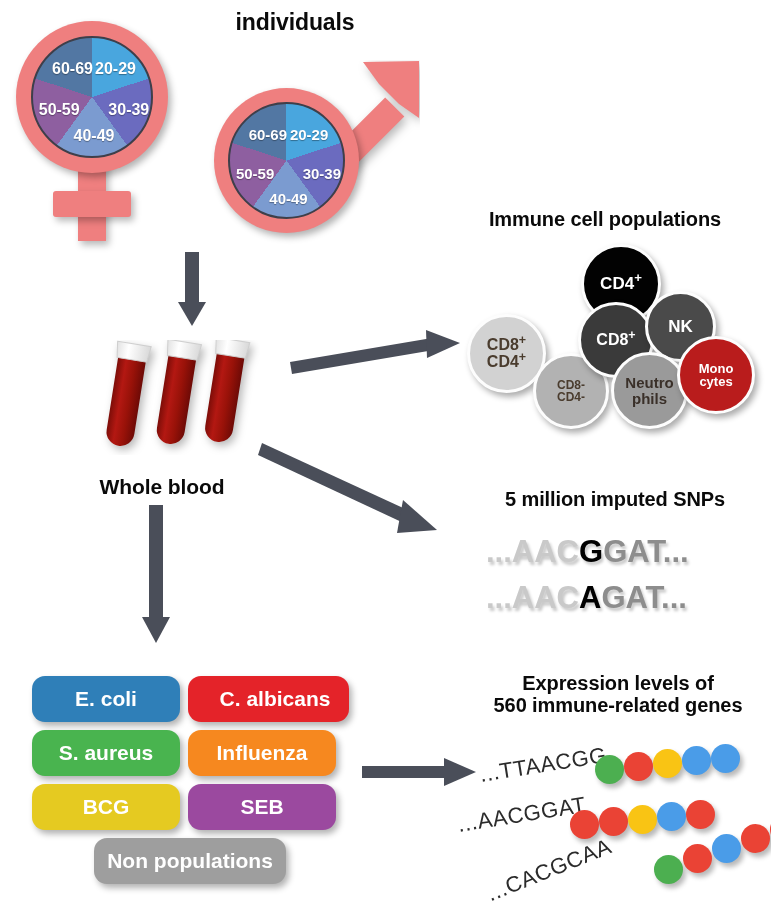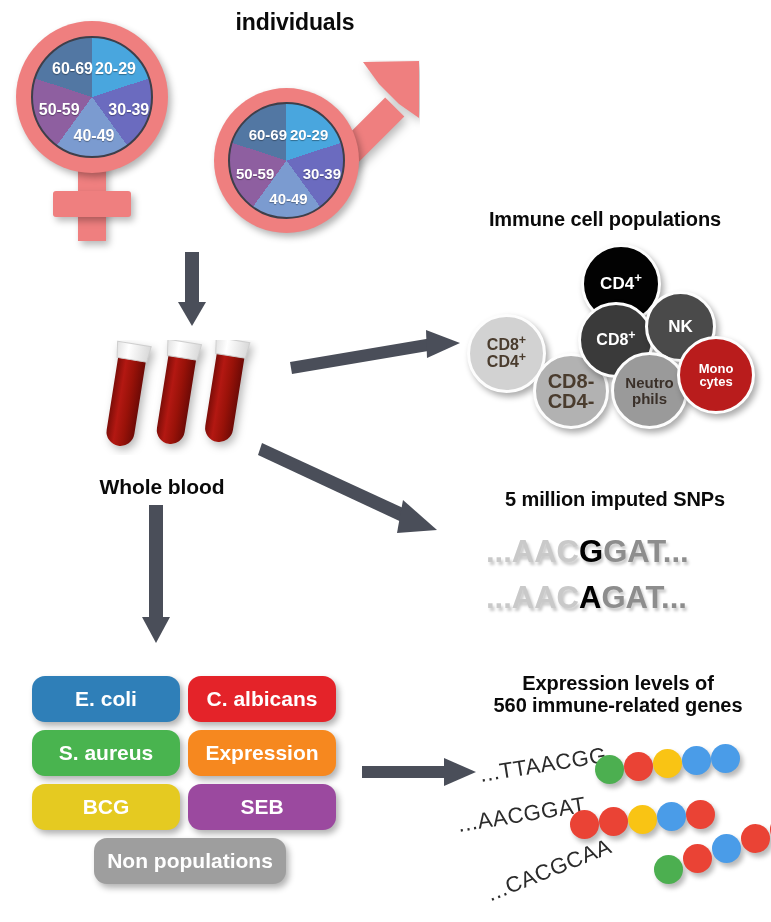--- a/index.html
+++ b/index.html
@@ -199,21 +199,21 @@
     </g>
   </svg>
 </div>
 
 <div class="abs heading" style="left:450px;top:208px;width:310px;font-size:20px;">Immune cell populations</div>
 
 <div class="abs" style="left:465px;top:240px;width:300px;height:180px;">
   <div class="cellc" style="left:2px;top:74px;width:79px;height:79px;background:#d2d2d2;color:#4a3c2e;font-size:16px;">
     <span>CD8<sup>+</sup><br>CD4<sup>+</sup></span>
   </div>
-  <div class="cellc" style="left:68px;top:113px;width:76px;height:76px;background:#b2b2b2;color:#4a3c2e;font-size:20px;">
+  <div class="cellc" style="left:68px;top:113px;width:76px;height:76px;background:#b2b2b2;color:#4a3c2e;font-size:12px;">
     <span>CD8-<br>CD4-</span>
   </div>
   <div class="cellc" style="left:116px;top:4px;width:80px;height:80px;background:#020202;color:#ffffff;font-size:17px;">
     <span>CD4<sup>+</sup></span>
   </div>
   <div class="cellc" style="left:113px;top:62px;width:76px;height:76px;background:#3a3a3a;color:#ffffff;font-size:16px;">
     <span>CD8<sup>+</sup></span>
   </div>
   <div class="cellc" style="left:180px;top:51px;width:71px;height:71px;background:#4a4a4a;color:#ffffff;font-size:17px;">
     <span>NK</span>
@@ -234,28 +234,28 @@
   </div>
   <div class="snp-seq" style="left:0px;top:52px;font-size:31px;">
     <span class="dim">...AAC</span><span class="hit">A</span><span class="mid">GAT...</span>
   </div>
 </div>
 
 <div class="abs" style="left:32px;top:676px;width:310px;height:215px;">
   <div class="stim" style="left:0px;top:0px;width:148px;height:46px;background:#2f7fb8;font-size:21px;">
     <span>E. coli</span>
   </div>
-  <div class="stim" style="left:156px;top:0px;width:148px;height:46px;background:#e42329;font-size:21px;">
+  <div class="stim" style="left:156px;top:0px;width:148px;height:46px;background:#e42329;font-size:21px;padding-left:13px;">
     <span>C. albicans</span>
   </div>
   <div class="stim" style="left:0px;top:54px;width:148px;height:46px;background:#49b44f;font-size:21px;">
     <span>S. aureus</span>
   </div>
   <div class="stim" style="left:156px;top:54px;width:148px;height:46px;background:#f6881f;font-size:21px;">
-    <span>Expression</span>
+    <span>Influenza</span>
   </div>
   <div class="stim" style="left:0px;top:108px;width:148px;height:46px;background:#e5ca21;font-size:21px;">
     <span>BCG</span>
   </div>
   <div class="stim" style="left:156px;top:108px;width:148px;height:46px;background:#9b499f;font-size:21px;">
     <span>SEB</span>
   </div>
   <div class="stim" style="left:62px;top:162px;width:192px;height:46px;background:#9e9e9e;font-size:21px;">
     <span>Non populations</span>
   </div>

